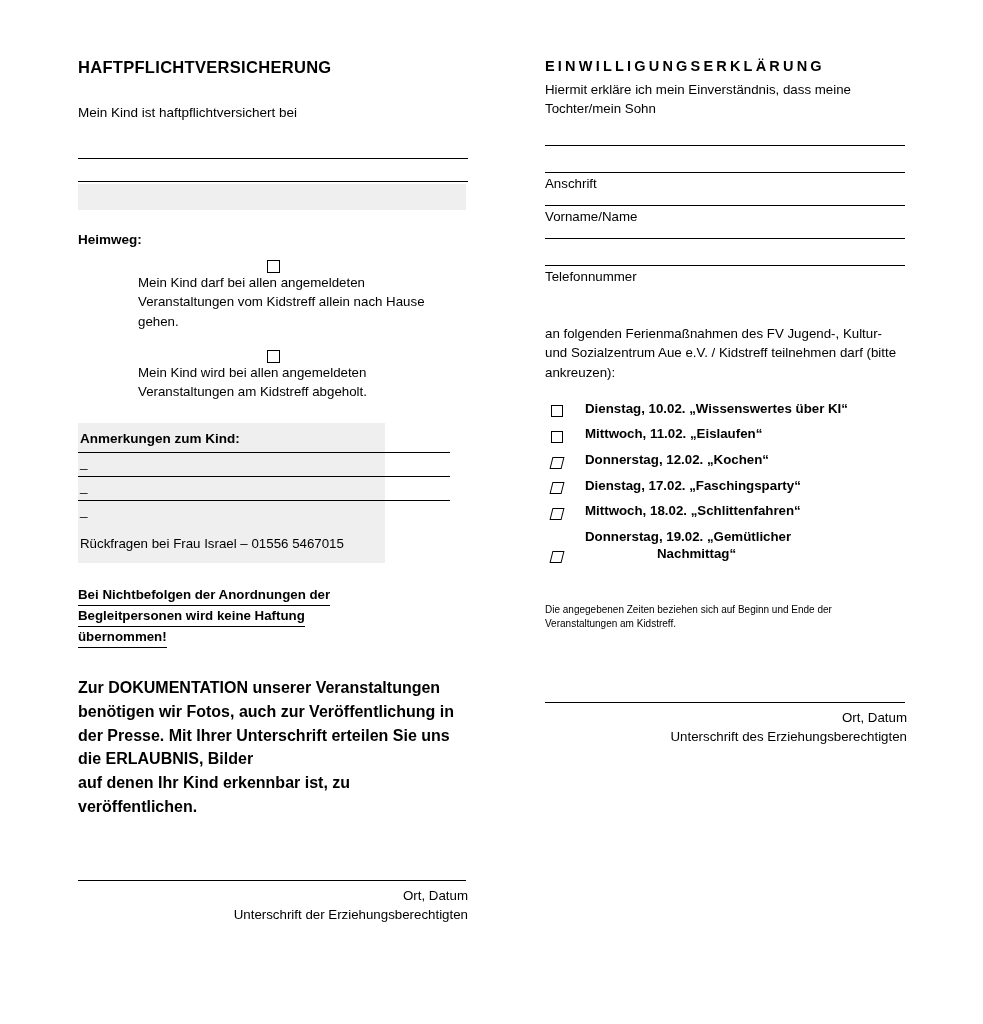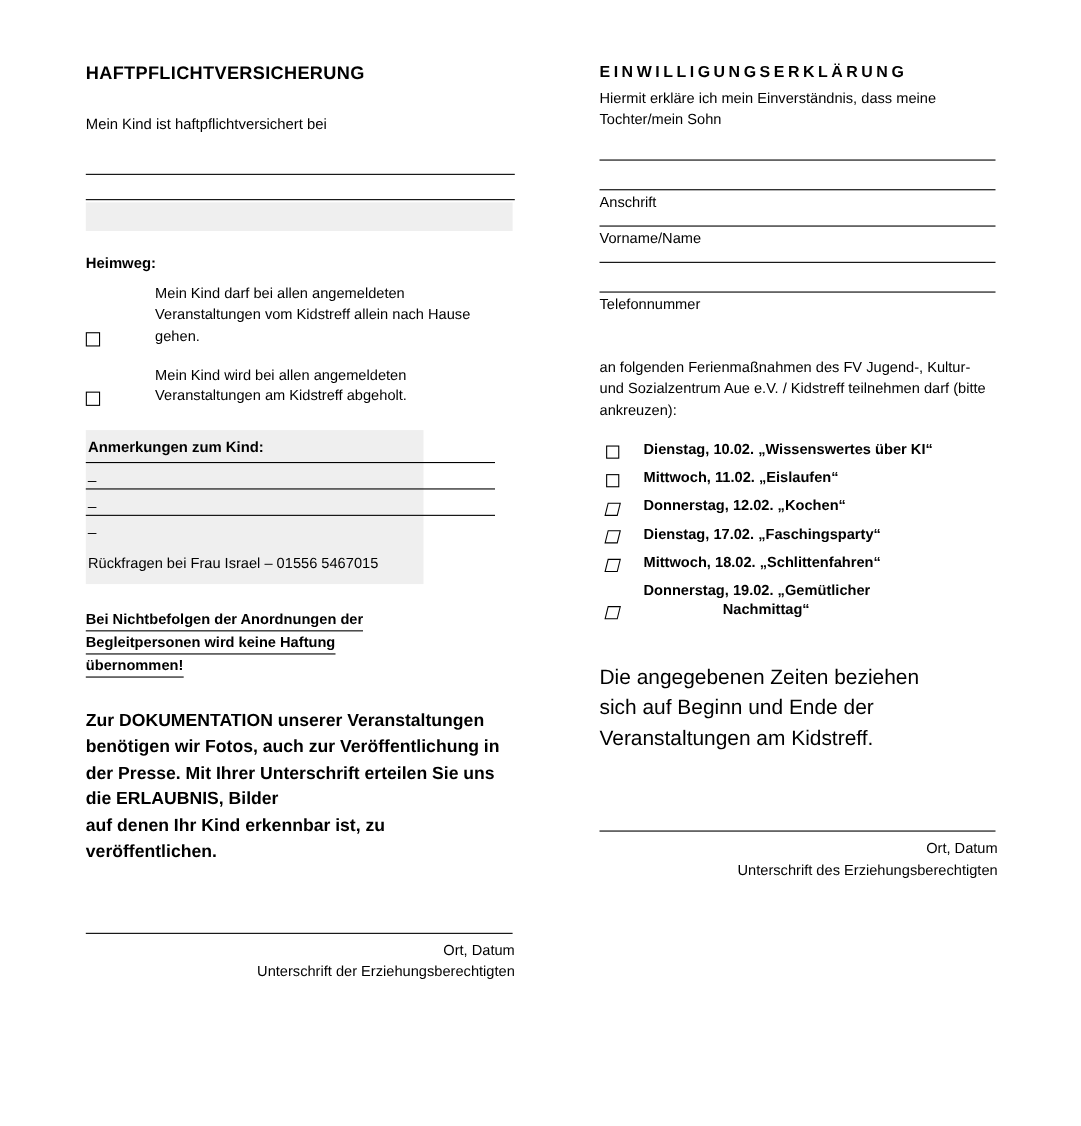--- a/index.html
+++ b/index.html
@@ -61,22 +61,23 @@
     width: 388px;
     margin-top: 2px;
   }
   .sub-head {
     font-size: 13.5px;
     font-weight: bold;
     margin: 22px 0 10px 0;
   }
   .check-row {
     display: flex;
-    align-items: flex-end;
+    align-items: center;
     margin-bottom: 16px;
+    flex-direction: column;
   }
   .checkbox {
     width: 11px;
     height: 11px;
     border: 1.2px solid #000;
     flex: 0 0 auto;
     margin-top: 3px;
   }
   .check-text {
     font-size: 13.3px;
@@ -206,21 +207,21 @@
     font-size: 13.3px;
     font-weight: bold;
     line-height: 1.32;
     margin-left: 22px;
   }
   .opt-text .second {
     display: block;
     margin-left: 72px;
   }
   .r-note {
-    font-size: 19px;
+    font-size: 10px;
     line-height: 1.45;
     margin-top: 40px;
     max-width: 300px;
   }
   .sig-right {
     margin-top: 70px;
   }
 </style>
 </head>
 <body>

